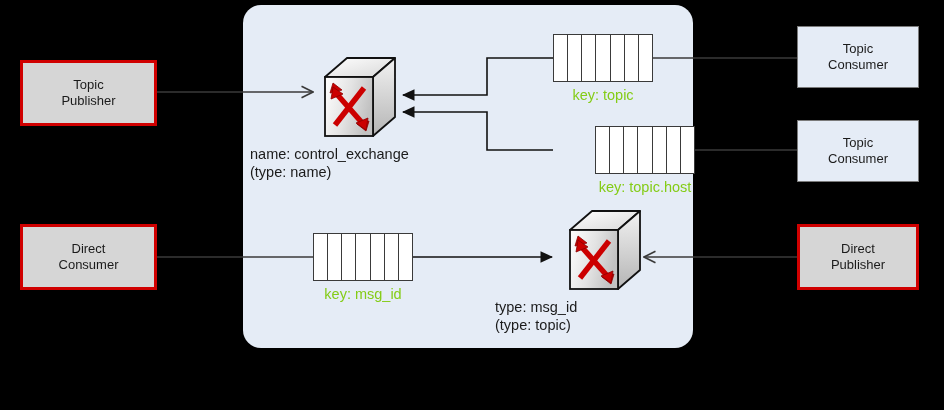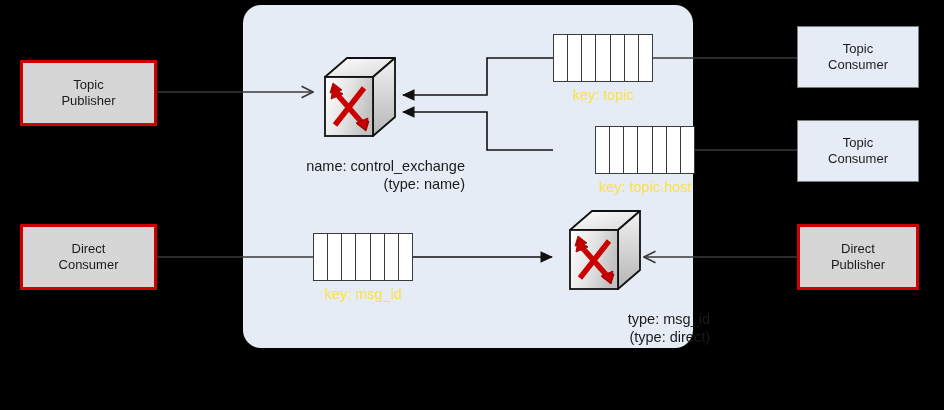--- a/index.html
+++ b/index.html
@@ -77,32 +77,32 @@
   .queue .cells i {
     flex: 1 1 0;
     border-right: 1.6px solid #3a3a3a;
     display: block;
   }
   .queue .cells i:last-child { border-right: none; }
   .queue .qlabel {
     margin-top: 5px;
     text-align: center;
     font-size: 14.5px;
-    color: #fde047;
+    color: #84cc16;
     white-space: nowrap;
   }
 
   
   .exchange {
     position: absolute;
     z-index: 5;
   }
   .exchange .xlabel {
-    margin-top: 12px;
-    text-align: right;
+    margin-top: 0;
+    text-align: left;
     font-size: 14.5px;
     color: #1b1b1b;
     line-height: 1.25;
     white-space: nowrap;
   }
 </style>
 </head>
 <body>
 
 <div id="canvas">
@@ -217,21 +217,21 @@
         <g fill="#cc0000" stroke="#8a0000" stroke-width="0.8">
           <polygon points="16,28 25,35 13,38"></polygon>
           <polygon points="49,76 40,69 52,66"></polygon>
           <polygon points="14,44 16,32 26,39"></polygon>
           <polygon points="51,63 49,75 39,68"></polygon>
         </g>
       </svg>
     </div>
     <div class="xlabel">
       <div>type: msg_id</div>
-      <div>(type: direct)</div>
+      <div>(type: topic)</div>
     </div>
   </div>
 
   <div class="queue" style="left:553px; top:34px; width:100px;">
     <div class="cells">
       <i></i>
         <i></i>
         <i></i>
         <i></i>
         <i></i>

